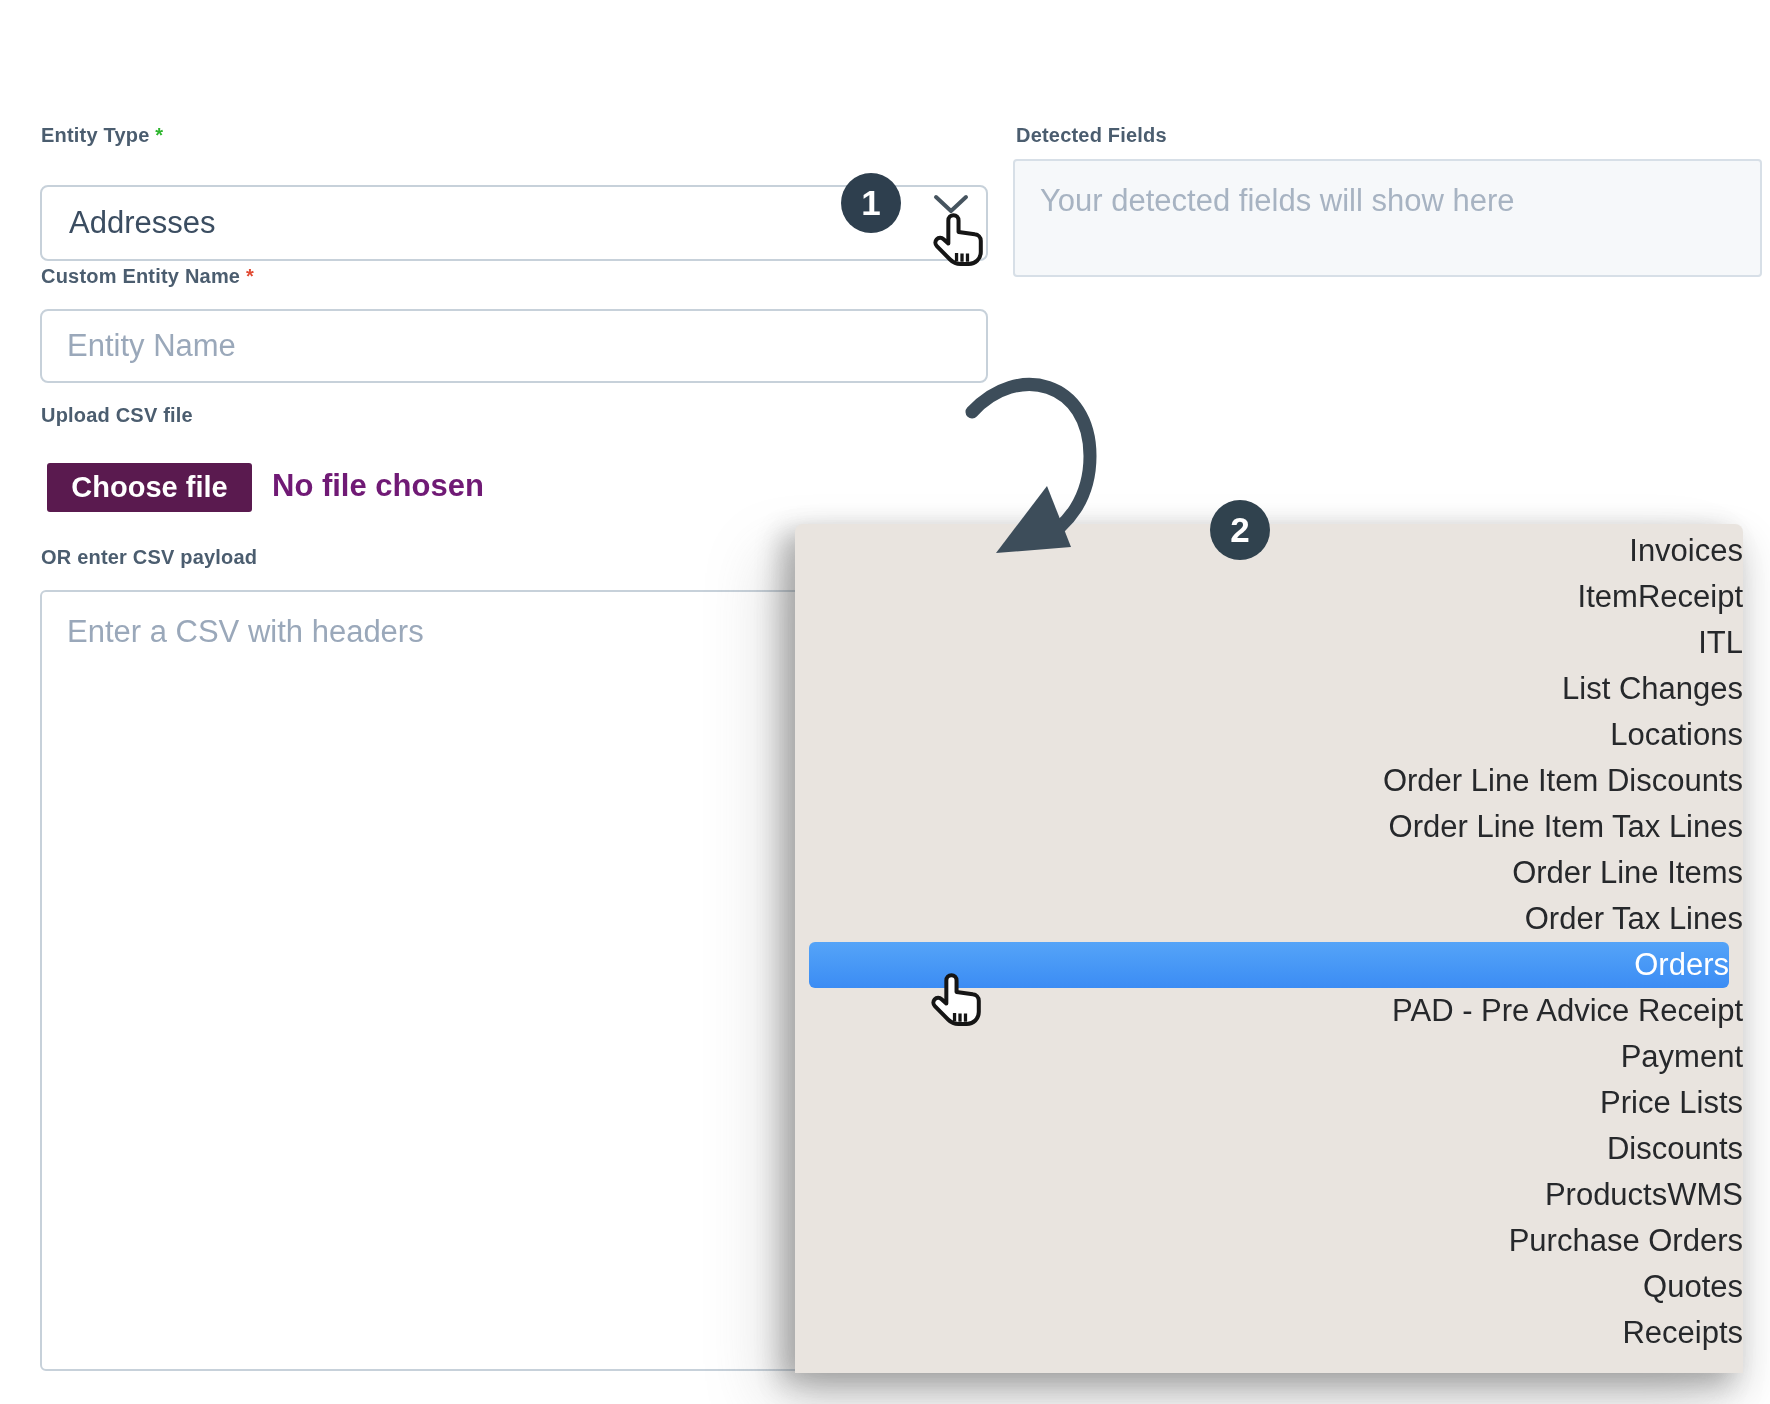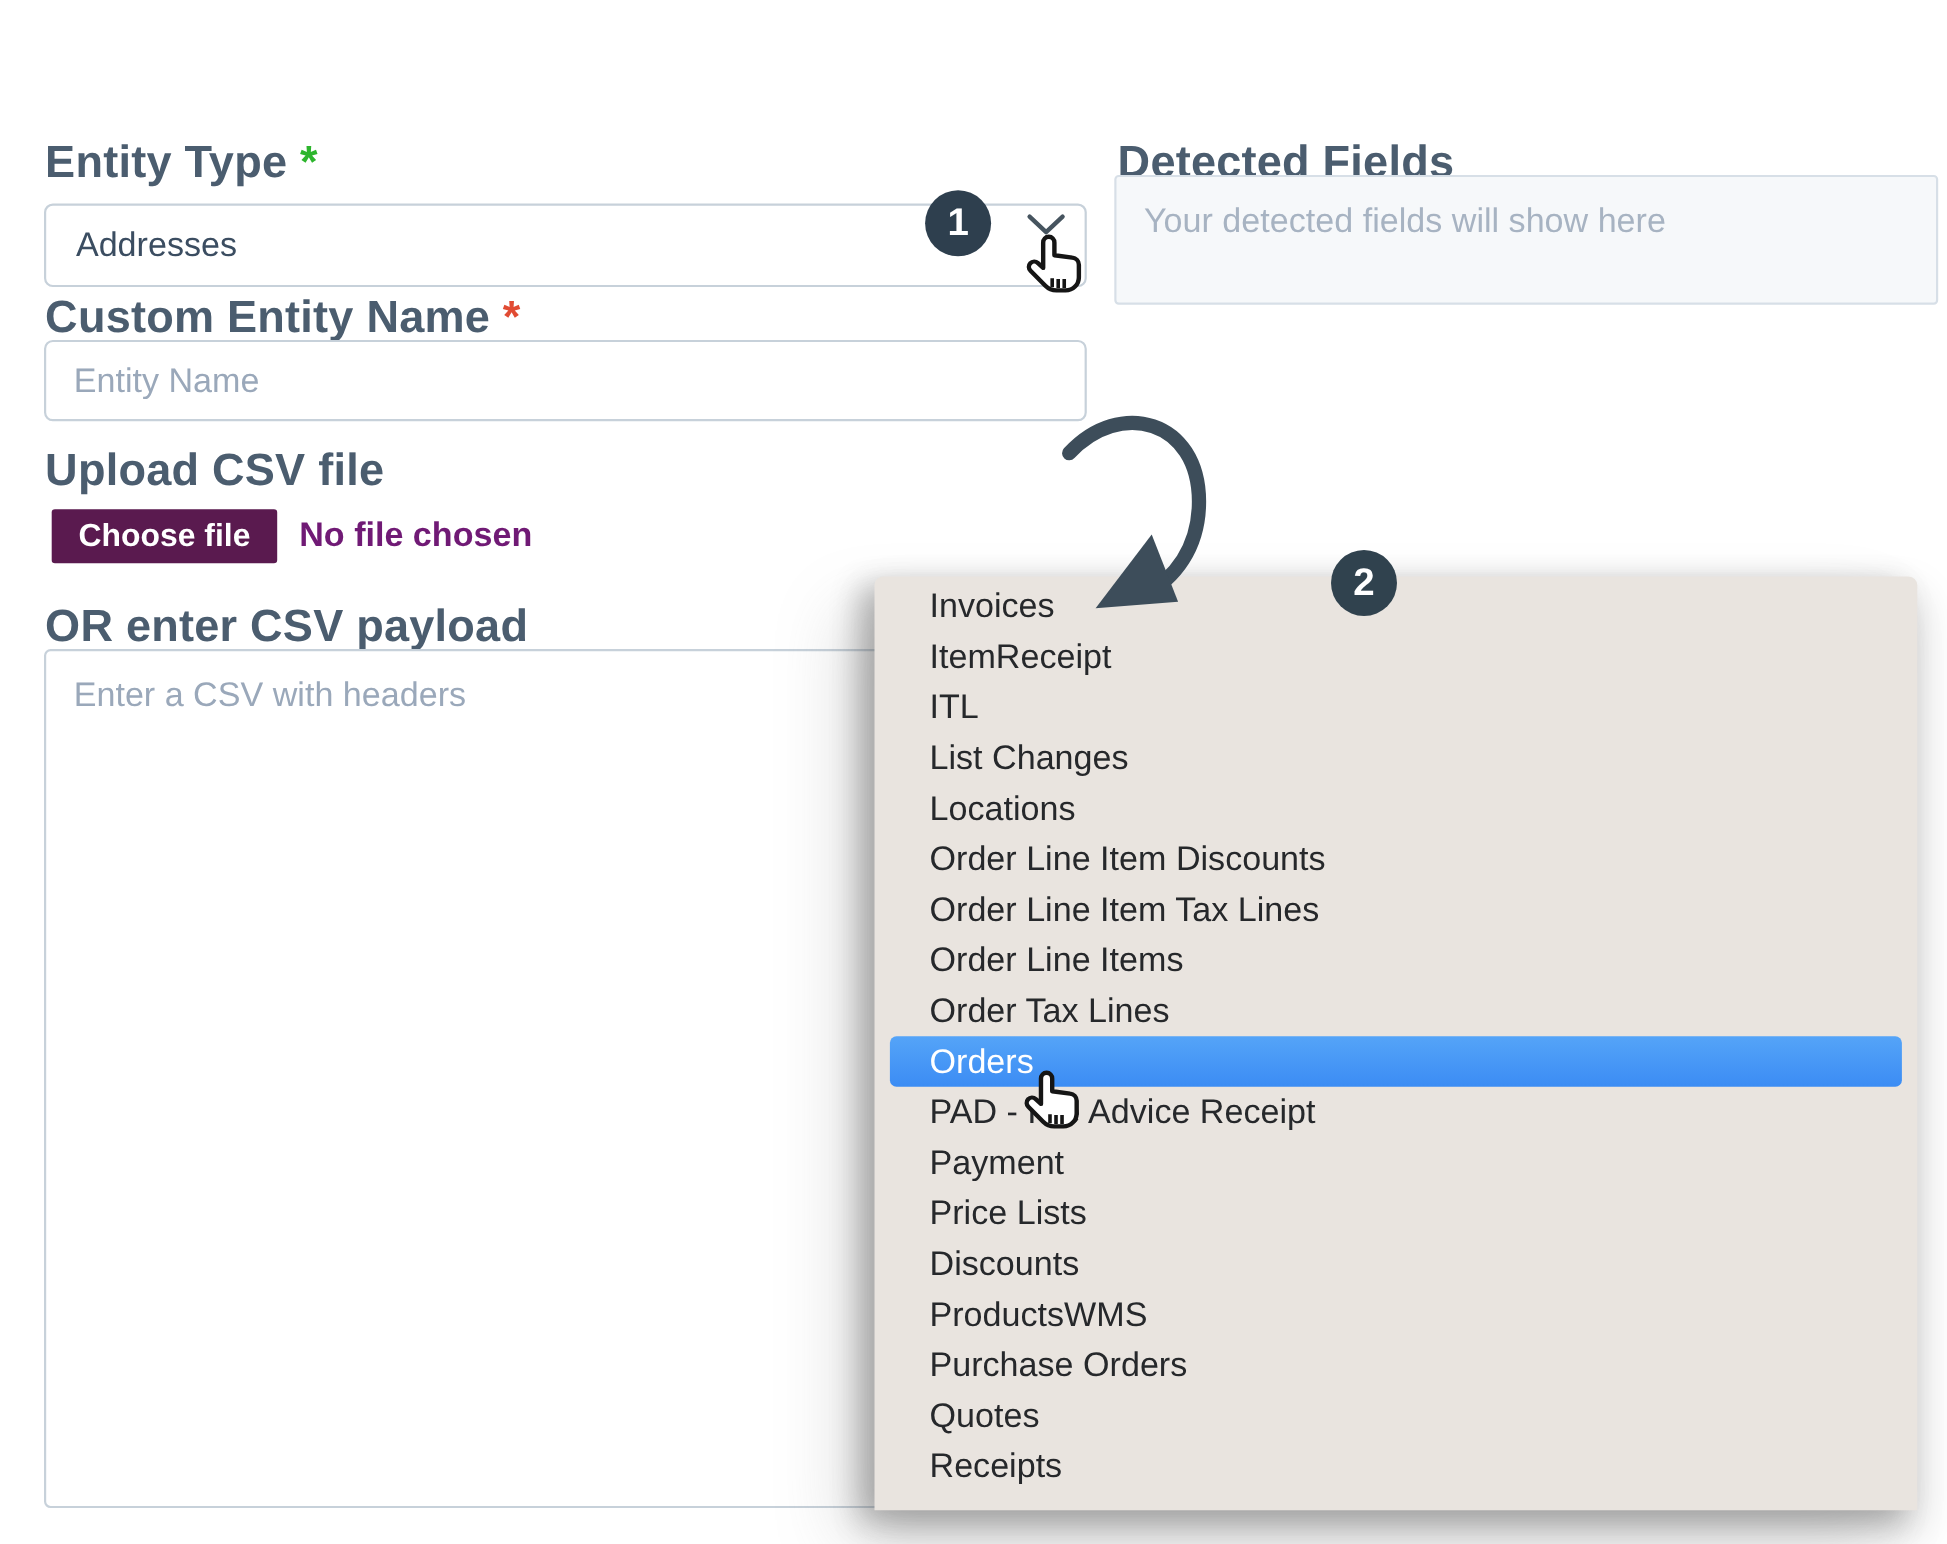--- a/index.html
+++ b/index.html
@@ -1,20 +1,20 @@
 <!DOCTYPE html>
 <html><head>
 <meta charset="utf-8">
 <style>
   html,body{margin:0;padding:0;background:#fff;}
   .page{position:relative;width:1770px;height:1404px;background:#ffffff;overflow:hidden;
         font-family:"Liberation Sans",sans-serif;}
 
   
-  .field-label{position:absolute;font-size:41px;font-weight:bold;color:#4b5d6f;letter-spacing:.2px;}
+  .field-label{position:absolute;font-size:20px;font-weight:bold;color:#4b5d6f;letter-spacing:.2px;}
   .req-green{color:#2db52d;font-weight:bold;}
   .req-red{color:#e14b33;font-weight:bold;}
 
   
   .ctl{position:absolute;box-sizing:border-box;background:#fff;border:2px solid #c7d1da;border-radius:8px;}
   .select-box{left:40px;top:166px;width:948px;height:76px;margin-top:19px;}
   .select-value{position:absolute;left:27px;top:50%;transform:translateY(-50%);
                 font-size:31px;color:#3b4d61;}
   .text-input{left:40px;top:309px;width:948px;height:74px;font-family:"Liberation Sans",sans-serif;
               font-size:31px;color:#3b4d61;padding:0 25px;outline:none;}
@@ -32,21 +32,21 @@
   
   .detected-box{position:absolute;left:1013px;top:159px;width:749px;height:118px;box-sizing:border-box;
                 background:#f6f8fa;border:2px solid #d7dfe7;border-radius:4px;text-align:right;}
   .detected-ph{position:absolute;left:25px;top:22px;font-size:31px;color:#a7b3c2;}
 
   
   .dropdown-panel{position:absolute;left:795px;top:524px;width:948px;height:849px;background:#e9e4df;
                   border-radius:8px 8px 0 0;overflow:hidden;padding-top:4px;box-sizing:border-box;
                   box-shadow:-14px 8px 26px rgba(80,80,80,.32), -34px 28px 60px rgba(120,120,120,.20),
                              0 18px 40px rgba(0,0,0,.18);z-index:10;}
-  .opt{height:46px;line-height:46px;padding-left:50px;font-size:31px;color:#26282b;white-space:nowrap;}
+  .opt{height:46px;line-height:46px;padding-left:50px;font-size:31px;color:#26282b;white-space:nowrap;text-align:right;}
   .opt.selected{margin:0 14px;padding-left:36px;border-radius:6px;color:#fff;
                 background:linear-gradient(#55a4f8,#3b8cf4);}
 
   
   .step-badge{position:absolute;width:60px;height:60px;border-radius:50%;background:#2e3f4e;color:#fff;
               font-size:35px;font-weight:bold;display:flex;align-items:center;justify-content:center;
               z-index:20;}
   .badge-1{left:841px;top:173px;}
   .badge-2{left:1210px;top:500px;background:#30424e;}
 

